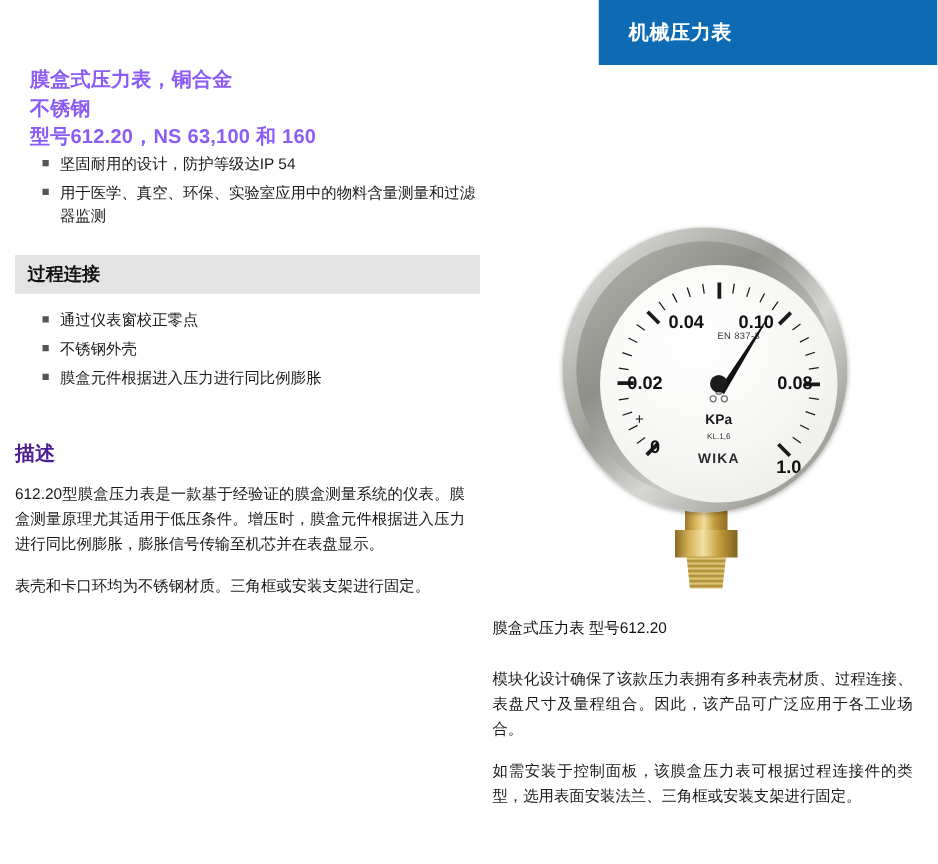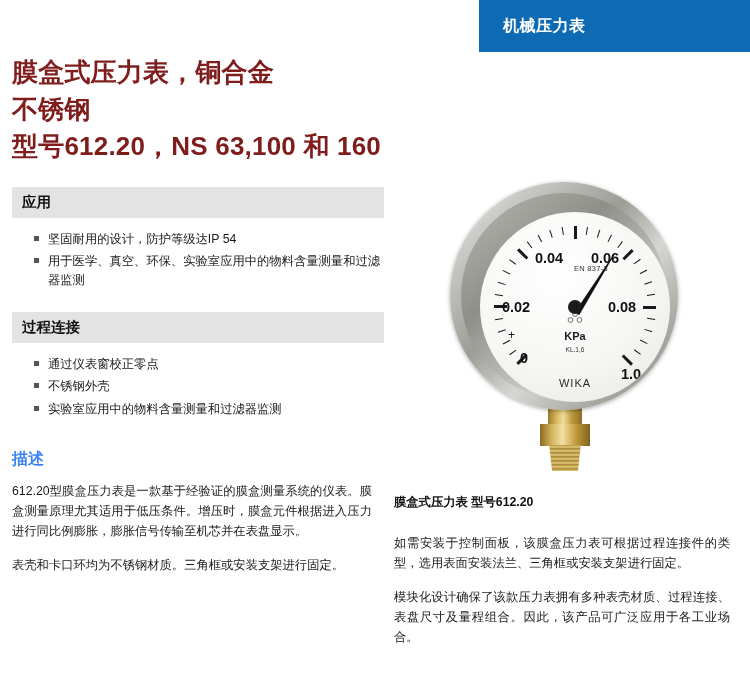--- a/index.html
+++ b/index.html
@@ -40,25 +40,25 @@
   }
 
   
   .left-col {
     position: absolute;
     left: 12px;
     top: 54px;
     width: 372px;
   }
   .title {
-    font-size: 26px;
+    font-size: 16px;
     font-weight: bold;
     line-height: 1.42;
-    color: #7f1d1d;
-    margin: 0 0 0 0;
+    color: #8b5cf6;
+    margin: 0 0 0 12px;
     letter-spacing: 0.2px;
   }
   .title .line {
     display: block;
   }
 
   .section-bar {
     background: #e3e3e3;
     font-size: 14.5px;
     font-weight: bold;
@@ -88,22 +88,22 @@
     left: 0;
     top: 6px;
     width: 5px;
     height: 5px;
     background: #555555;
   }
 
   .desc-heading {
     font-size: 16px;
     font-weight: bold;
-    color: #3b82f6;
-    margin-top: 30px;
+    color: #4c1d95;
+    margin-top: 42px;
     margin-bottom: 12px;
   }
   .desc-para {
     font-size: 12.3px;
     line-height: 1.62;
     color: #1a1a1a;
     margin: 0 0 14px 0;
     width: 360px;
     text-align: justify;
   }
@@ -196,24 +196,24 @@
     width: 14px;
     height: 14px;
     margin-left: -7px;
     margin-top: -7px;
     border-radius: 50%;
     background: #1b1b1b;
   }
   .brand {
     position: absolute;
     left: 50%;
-    bottom: 13px;
+    bottom: 29px;
     transform: translateX(-50%);
     font-size: 11px;
-    font-weight: normal;
+    font-weight: bold;
     color: #2b2b2b;
     letter-spacing: 1px;
   }
   .unit {
     position: absolute;
     left: 50%;
     top: 118px;
     transform: translateX(-50%);
     font-size: 11px;
     font-weight: bold;
@@ -280,21 +280,21 @@
     background: repeating-linear-gradient(to bottom,
       #b08f33 0px, #e4cb7f 2px, #9a7a28 4px);
     clip-path: polygon(6% 0, 94% 0, 86% 100%, 14% 100%);
   }
 
   .fig-caption {
     position: absolute;
     left: 0;
     top: 432px;
     font-size: 12.3px;
-    font-weight: bold;
+    font-weight: normal;
     color: #111111;
     text-align: right;
   }
   .right-para {
     font-size: 12.3px;
     line-height: 1.62;
     color: #1a1a1a;
     margin: 0 0 14px 0;
     width: 336px;
     text-align: justify;
@@ -316,35 +316,32 @@
   </div>
 
   <div class="left-col">
 
     <div class="title">
       <span class="line">膜盒式压力表，铜合金</span>
       <span class="line">不锈钢</span>
       <span class="line">型号612.20，NS 63,100 和 160</span>
     </div>
 
-    <div class="section-bar">
-      <span>应用</span>
-    </div>
     <ul class="bullets">
       <li>坚固耐用的设计，防护等级达IP 54</li>
       <li>用于医学、真空、环保、实验室应用中的物料含量测量和过滤器监测</li>
     </ul>
 
     <div class="section-bar">
       <span>过程连接</span>
     </div>
     <ul class="bullets">
       <li>通过仪表窗校正零点</li>
       <li>不锈钢外壳</li>
-      <li>实验室应用中的物料含量测量和过滤器监测</li>
+      <li>膜盒元件根据进入压力进行同比例膨胀</li>
     </ul>
 
     <div class="desc-heading">
       <span>描述</span>
     </div>
     <p class="desc-para">612.20型膜盒压力表是一款基于经验证的膜盒测量系统的仪表。膜盒测量原理尤其适用于低压条件。增压时，膜盒元件根据进入压力进行同比例膨胀，膨胀信号传输至机芯并在表盘显示。</p>
     <p class="desc-para">表壳和卡口环均为不锈钢材质。三角框或安装支架进行固定。</p>
   </div>
 
   <div class="right-col">
@@ -390,22 +387,22 @@
                 <div class="tick" style="width:8px;height:1.4px;transform:rotate(342deg) translate(73px,-0.7px);"></div>
                 <div class="tick" style="width:8px;height:1.4px;transform:rotate(351deg) translate(73px,-0.7px);"></div>
                 <div class="tick" style="width:8px;height:1.4px;transform:rotate(9deg) translate(73px,-0.7px);"></div>
                 <div class="tick" style="width:8px;height:1.4px;transform:rotate(18deg) translate(73px,-0.7px);"></div>
                 <div class="tick" style="width:8px;height:1.4px;transform:rotate(27deg) translate(73px,-0.7px);"></div>
                 <div class="tick" style="width:8px;height:1.4px;transform:rotate(36deg) translate(73px,-0.7px);"></div>
 
                 <div class="num" style="left:44px; top:146px;">0</div>
                 <div class="num" style="left:36px; top:95px;">0.02</div>
                 <div class="num" style="left:69px; top:46px;">0.04</div>
-                <div class="num" style="left:125px; top:46px;">0.06</div>
-                <div class="num" style="left:142px; top:95px;">0.08</div>
+                <div class="num" style="left:125px; top:46px;">0.10</div>
+                <div class="num" style="left:156px; top:95px;">0.08</div>
                 <div class="num" style="left:151px; top:146px;margin-top:16px;">1.0</div>
 
                 <div class="standard">EN 837-3</div>
 
                 <div class="vent">
                   <svg width="20" height="13" viewBox="0 0 20 13">
                     <circle cx="10" cy="3" r="2.4" fill="none" stroke="#444" stroke-width="1"></circle>
                     <circle cx="5.5" cy="9" r="2.4" fill="none" stroke="#444" stroke-width="1"></circle>
                     <circle cx="14.5" cy="9" r="2.4" fill="none" stroke="#444" stroke-width="1"></circle>
                   </svg>
@@ -421,17 +418,17 @@
               </div>
             </div>
           </div>
         </div>
       </div>
 
       <div class="fig-caption">膜盒式压力表 型号612.20</div>
     </div>
 
     <div class="right-text-block">
+      <p class="right-para">模块化设计确保了该款压力表拥有多种表壳材质、过程连接、表盘尺寸及量程组合。因此，该产品可广泛应用于各工业场合。</p>
       <p class="right-para">如需安装于控制面板，该膜盒压力表可根据过程连接件的类型，选用表面安装法兰、三角框或安装支架进行固定。</p>
-      <p class="right-para">模块化设计确保了该款压力表拥有多种表壳材质、过程连接、表盘尺寸及量程组合。因此，该产品可广泛应用于各工业场合。</p>
     </div>
   </div>
 </div>
 
 </body></html>

